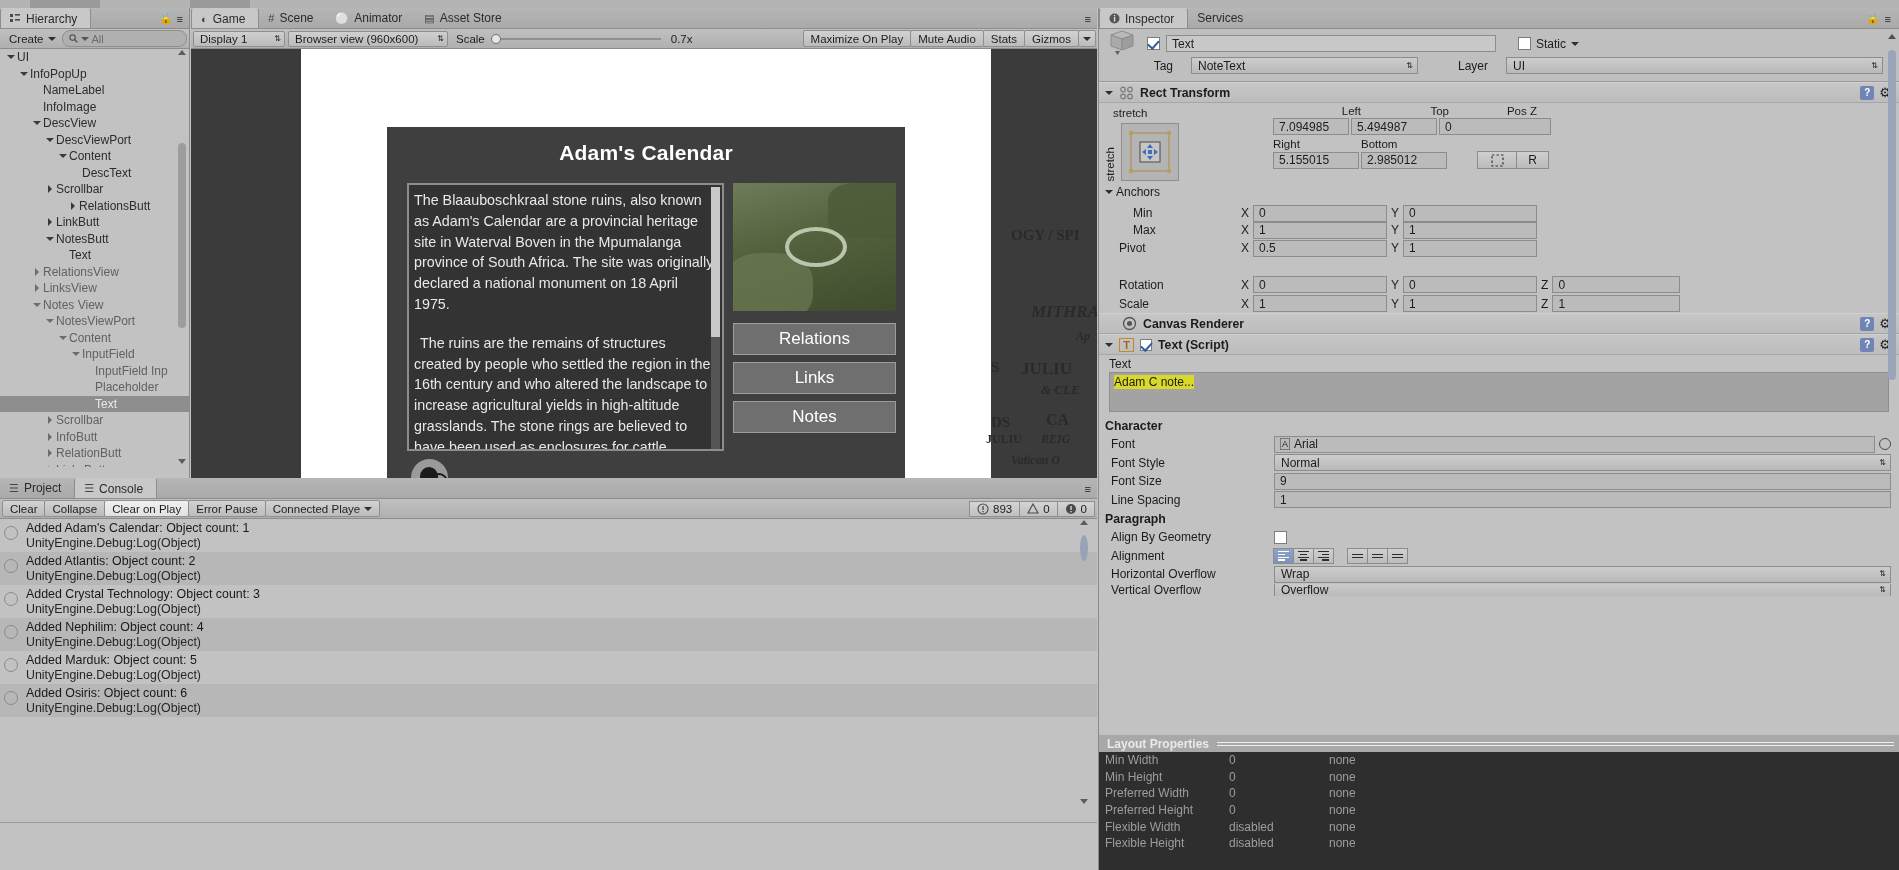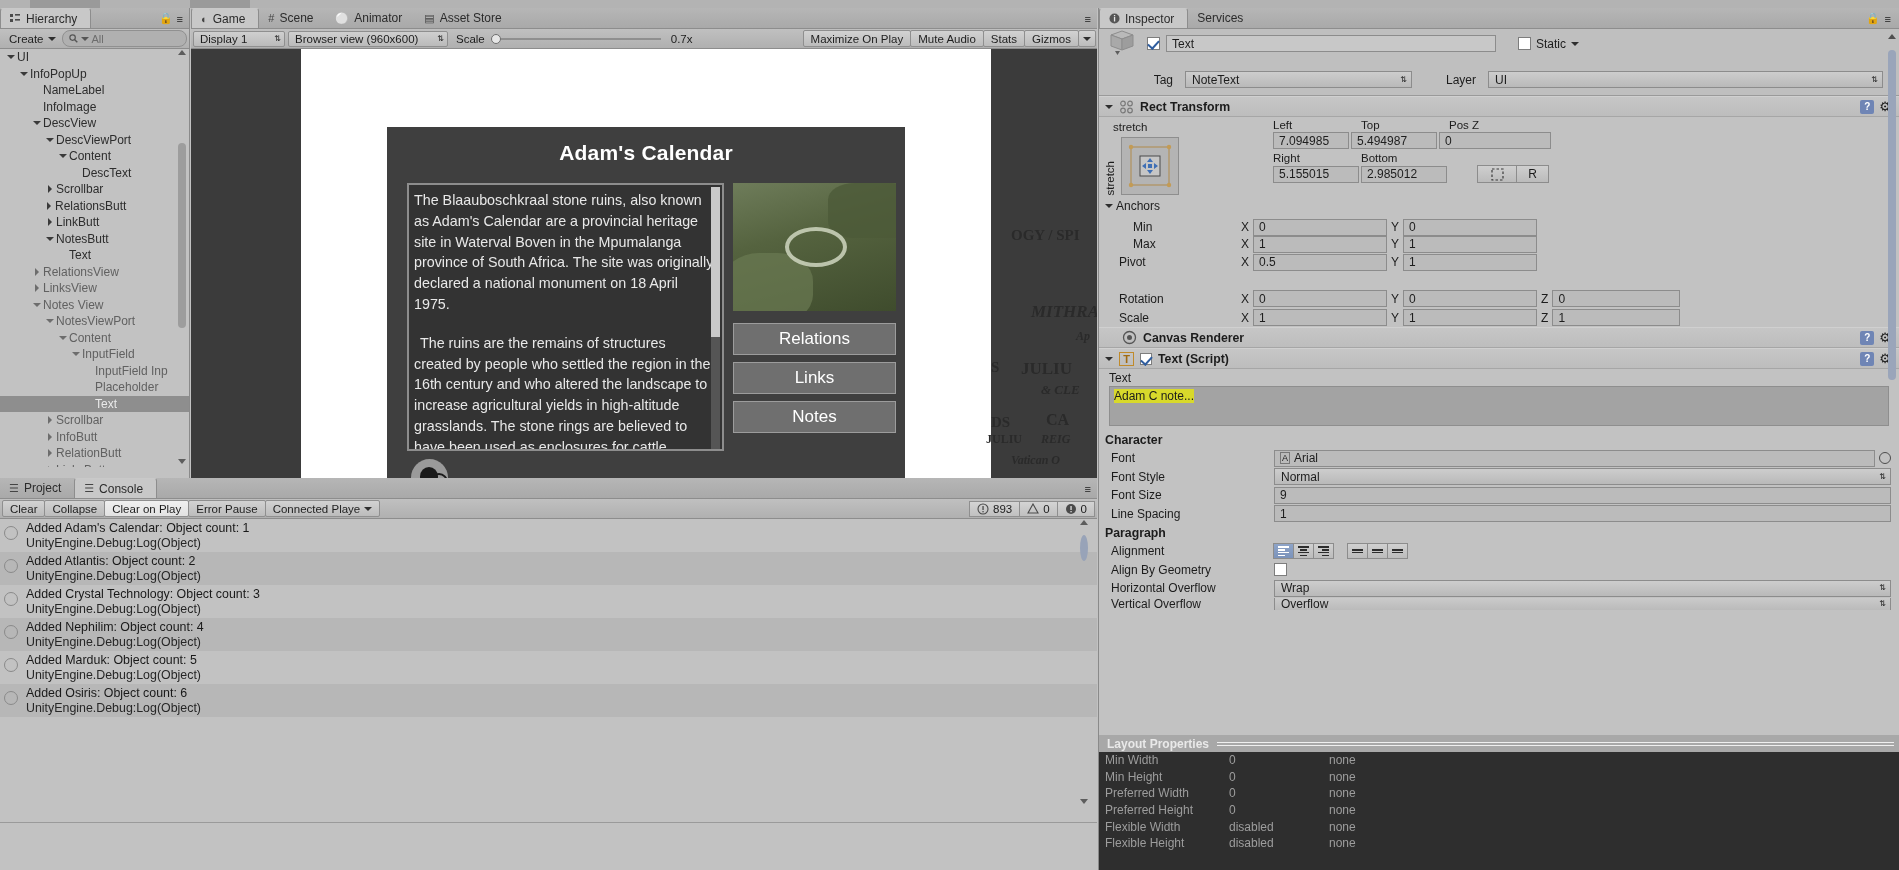--- a/index.html
+++ b/index.html
@@ -232,21 +232,21 @@
         <div class="hrow" style="padding-left: 69px;">
           <span class="twist"></span>
           <span>DescText</span>
         </div>
         <div class="hrow" style="padding-left: 43px;">
           <span class="twist">
             <span class="vtri-r" style="border-left-color:#3a3a3a"></span>
           </span>
           <span>Scrollbar</span>
         </div>
-        <div class="hrow" style="padding-left: 42px;">
+        <div class="hrow" style="padding-left: 66px;">
           <span class="twist">
             <span class="vtri-r" style="border-left-color:#3a3a3a"></span>
           </span>
           <span>RelationsButt</span>
         </div>
         <div class="hrow" style="padding-left: 43px;">
           <span class="twist">
             <span class="vtri-r" style="border-left-color:#3a3a3a"></span>
           </span>
           <span>LinkButt</span>
@@ -580,21 +580,21 @@
         <div class="ck on"></div>
         <div class="tf white" style="flex:1;max-width:330px;">
           <span>Text</span>
         </div>
         <div style="margin-left:16px;display:flex;align-items:center;gap:5px;">
           <div class="ck"></div>
           <span>Static</span>
           <span class="vtri-d"></span>
         </div>
       </div>
-      <div class="irow" style="margin-top:17px;">
+      <div class="irow" style="margin-top:3px;gap:12px;">
         <span style="width:72px;text-align:right;padding-right:6px;">Tag</span>
         <div class="dd" style="width:227px;">
           <span>NoteText</span>
           <span style="font-size:8px;line-height:8px;">⇅</span>
         </div>
         <span style="width:64px;text-align:right;padding-right:6px;">Layer</span>
         <div class="dd" style="flex:1;margin-right:8px;">
           <span>UI</span>
           <span style="font-size:8px;line-height:8px;">⇅</span>
         </div>
@@ -626,21 +626,21 @@
             <circle cx="47" cy="9" r="2.2" fill="#c39b55"></circle>
           <circle cx="9" cy="47" r="2.2" fill="#c39b55"></circle>
             <circle cx="47" cy="47" r="2.2" fill="#c39b55"></circle>
           <rect x="18" y="18" width="20" height="20" fill="#c6c6c6" stroke="#4a4a4a"></rect>
           <path d="M28 20 l3 4 h-6 z M28 36 l3 -4 h-6 z M20 28 l4 3 v-6 z M36 28 l-4 3 v-6 z" fill="#3f6fb5"></path>
           <rect x="26" y="26" width="4" height="4" fill="#3f6fb5"></rect>
         </svg>
       </div>
 
       <div style="position:absolute;left:174px;top:2px;">
-        <div style="display:flex;gap:0;">
+        <div style="display:flex;gap:0;text-align:right;">
           <div style="width:88px;">
               <div style="font-size:11.5px;">Left</div>
             </div>
           <div style="width:88px;">
               <div style="font-size:11.5px;">Top</div>
             </div>
           <div style="width:88px;">
               <div style="font-size:11.5px;">Pos Z</div>
             </div>
         </div>
@@ -796,20 +796,24 @@
     </div>
     <div class="prow">
       <span class="plabel">Line Spacing</span>
       <div class="tf" style="flex:1;margin-right:8px;">
           <span>1</span>
         </div>
     </div>
 
     <div class="sect">Paragraph</div>
     <div class="prow">
+      <span class="plabel">Align By Geometry</span>
+      <div class="ck"></div>
+    </div>
+    <div class="prow">
       <span class="plabel">Alignment</span>
       <div class="align-btns">
         <div class="abtn on">
             <div class="lines">
               <i style="width:11px;background:#fff;"></i>
               <i style="width:7px;background:#fff;"></i>
               <i style="width:11px;background:#fff;"></i>
               <i style="width:7px;background:#fff;"></i>
             </div>
           </div>
@@ -845,24 +849,20 @@
           </div>
         <div class="abtn">
             <div class="lines">
               <i style="width:11px;"></i>
               <i style="width:11px;"></i>
             </div>
           </div>
       </div>
     </div>
     <div class="prow">
-      <span class="plabel">Align By Geometry</span>
-      <div class="ck"></div>
-    </div>
-    <div class="prow">
       <span class="plabel">Horizontal Overflow</span>
       <div class="dd" style="flex:1;margin-right:8px;">
         <span>Wrap</span>
         <span style="font-size:8px;line-height:8px;">⇅</span>
       </div>
     </div>
     <div class="prow" style="overflow:hidden;height:12px;">
       <span class="plabel">Vertical Overflow</span>
       <div class="dd" style="flex:1;margin-right:8px;">
         <span>Overflow</span>

